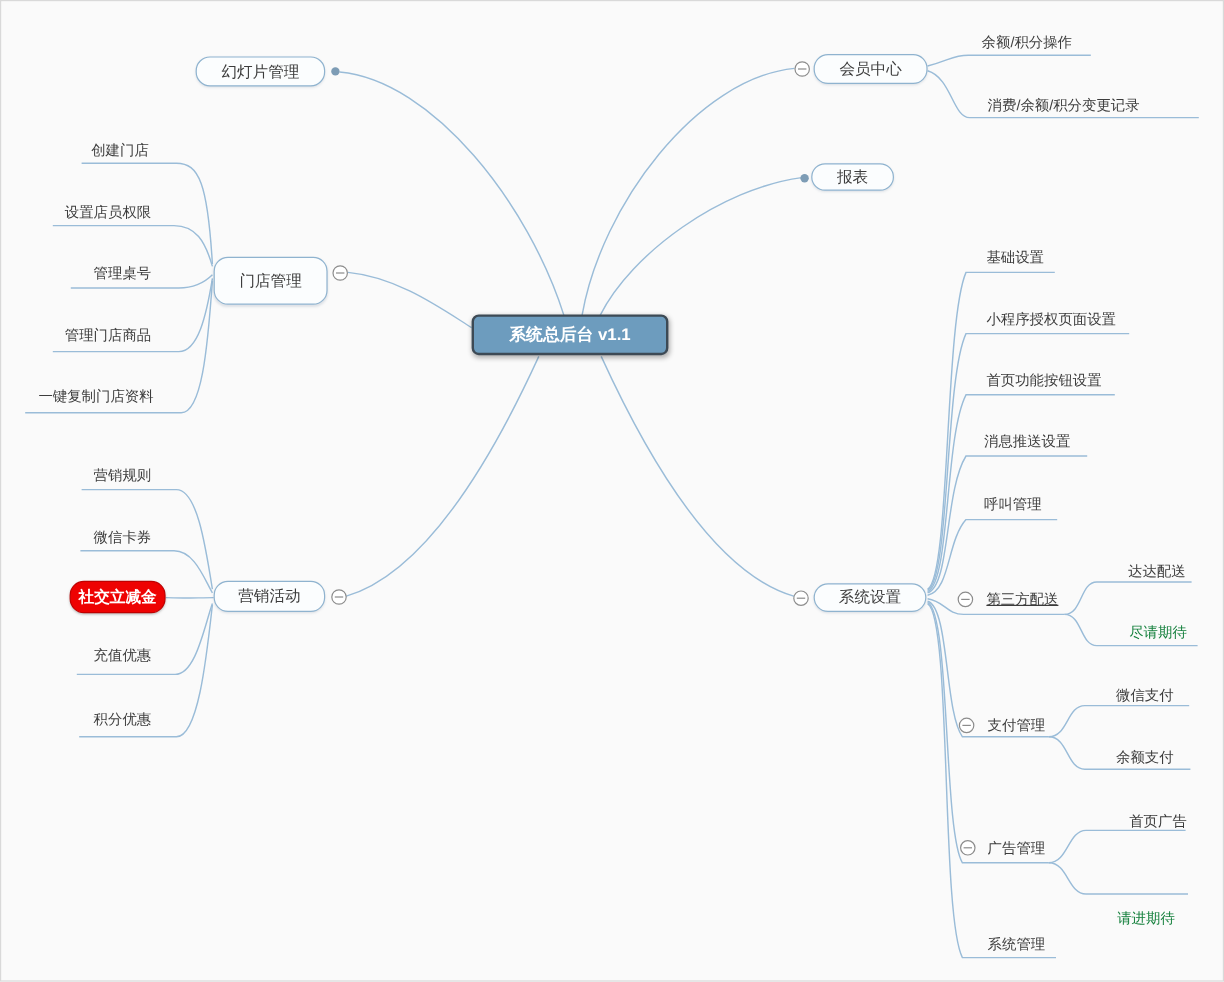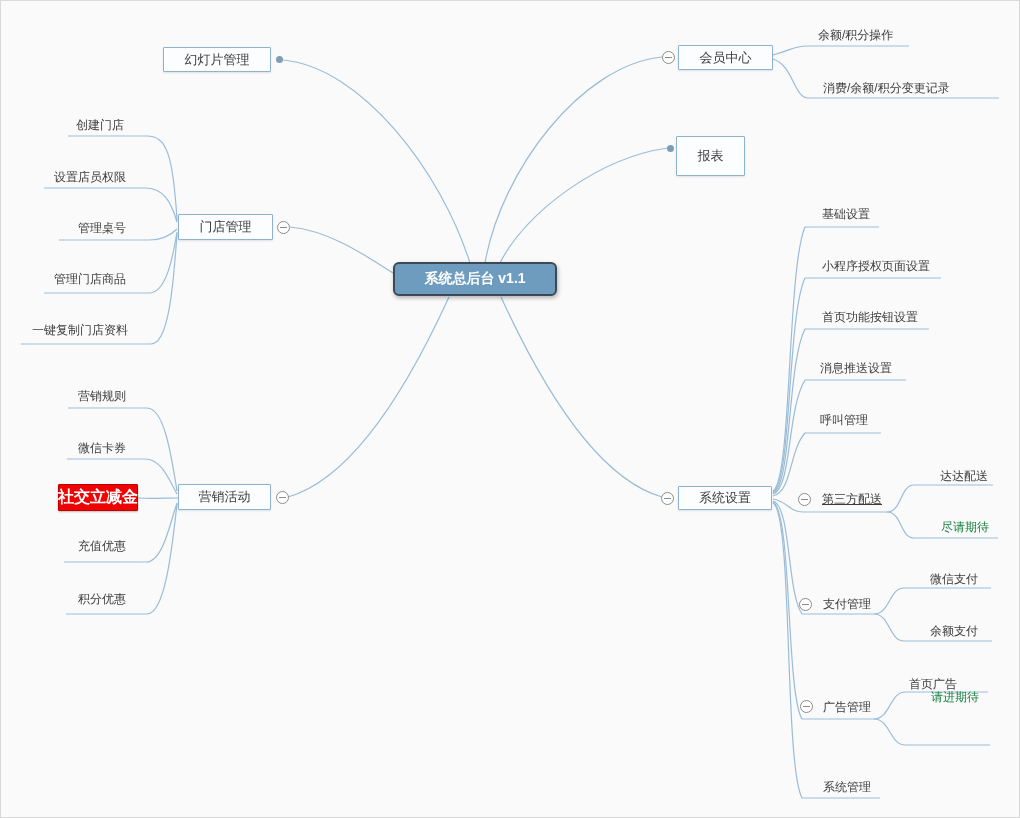--- a/index.html
+++ b/index.html
@@ -9,33 +9,33 @@
     background:#fafafa;
     border:1px solid #d9d9d9;
     box-sizing:border-box;
     font-family:"Liberation Sans",sans-serif;
     overflow:hidden;
   }
   svg.links{position:absolute;left:0;top:0;width:1020px;height:818px;}
   svg.links path{fill:none;stroke:#9abcd8;stroke-width:1.2px;}
   .box{
     position:absolute;display:flex;align-items:center;justify-content:center;
-    background:#fbfdfe;border:1px solid #8fb3cf;border-radius:1px;
+    background:#fbfdfe;border:1px solid #8fb3cf;border-radius:12px;
     font-size:13px;color:#3c3c3c;
     box-shadow:0 1px 2px rgba(60,90,120,.15);
     cursor:default;white-space:nowrap;box-sizing:border-box;
   }
   .root-box{
     background:#6d9cbe;border:2px solid #3d4a55;border-radius:6px;
     color:#ffffff;font-weight:bold;font-size:14px;
     box-shadow:1px 2px 4px rgba(0,0,0,.3);
   }
   .hl-box{
     background:#ee0202;border:1px solid #c00000;
-    color:#ffffff;font-weight:bold;font-size:16px;
+    color:#ffffff;font-weight:bold;font-size:13px;
     box-shadow:0 1px 2px rgba(0,0,0,.25);
   }
   .lbl{position:absolute;font-size:12px;color:#3c3c3c;white-space:nowrap;cursor:default;}
   .lbl.muted{color:#15803d;}
   .minus{
     position:absolute;width:13px;height:13px;border:1px solid #8c8c8c;
     border-radius:50%;background:#ffffff;box-sizing:border-box;cursor:pointer;
   }
   .minus::after{
     content:"";position:absolute;left:2px;right:2px;top:50%;height:1px;
@@ -84,22 +84,22 @@
     <path d="M 873 613 C 889 613 888 640 903 640 L 991 640"></path>
     <path d="M 772 501 C 791 510 785 692 801 718 L 873 718"></path>
     <path d="M 873 718 C 889 718 889 691 904 691 L 987 691"></path>
     <path d="M 873 718 C 889 718 889 744 904 744 L 989 744"></path>
     <path d="M 772 502 C 792 514 783 762 801 797 L 879 797"></path>
   </svg>
 
   <div class="box root-box" style="left:392px;top:261px;width:164px;height:34px;">系统总后台 v1.1</div>
   <div class="box" style="left:162px;top:46px;width:108px;height:25px;">幻灯片管理</div>
   <div class="box" style="left:677px;top:44px;width:95px;height:25px;">会员中心</div>
-  <div class="box" style="left:675px;top:135px;width:69px;height:40px;">报表</div>
-  <div class="box" style="left:177px;top:213px;width:95px;height:26px;">门店管理</div>
+  <div class="box" style="left:675px;top:135px;width:69px;height:23px;">报表</div>
+  <div class="box" style="left:177px;top:213px;width:95px;height:40px;">门店管理</div>
   <div class="box" style="left:177px;top:483px;width:93px;height:26px;font-family:Liberation Serif, serif;">营销活动</div>
   <div class="box" style="left:677px;top:485px;width:94px;height:24px;">系统设置</div>
   <div class="box hl-box" style="left:57px;top:483px;width:80px;height:27px;">社交立减金</div>
 
   <div class="lbl" style="left:75px;top:116px;">创建门店</div>
   <div class="lbl" style="left:53px;top:168px;">设置店员权限</div>
   <div class="lbl" style="left:77px;top:219px;">管理桌号</div>
   <div class="lbl" style="left:53px;top:270px;">管理门店商品</div>
   <div class="lbl" style="left:31px;top:321px;">一键复制门店资料</div>
 
@@ -116,22 +116,22 @@
   <div class="lbl" style="left:821px;top:308px;">首页功能按钮设置</div>
   <div class="lbl" style="left:819px;top:359px;">消息推送设置</div>
   <div class="lbl" style="left:819px;top:411px;">呼叫管理</div>
   <div class="lbl" style="left:821px;top:490px;text-decoration:underline;">第三方配送</div>
   <div class="lbl" style="left:939px;top:467px;">达达配送</div>
   <div class="lbl muted" style="left:940px;top:518px;">尽请期待</div>
   <div class="lbl" style="left:822px;top:595px;">支付管理</div>
   <div class="lbl" style="left:929px;top:570px;">微信支付</div>
   <div class="lbl" style="left:929px;top:622px;">余额支付</div>
   <div class="lbl" style="left:822px;top:698px;">广告管理</div>
-  <div class="lbl" style="left:908px;top:675px;">首页广告</div>
-  <div class="lbl muted" style="left:930px;top:688px;">请进期待</div>
+  <div class="lbl" style="left:940px;top:675px;">首页广告</div>
+  <div class="lbl muted" style="left:930px;top:756px;">请进期待</div>
   <div class="lbl" style="left:822px;top:778px;">系统管理</div>
 
   <div class="minus" style="left:661px;top:49.5px;"></div>
   <div class="minus" style="left:275.5px;top:219.5px;"></div>
   <div class="minus" style="left:274.5px;top:489.5px;"></div>
   <div class="minus" style="left:659.5px;top:490.5px;"></div>
   <div class="minus" style="left:797px;top:491.5px;"></div>
   <div class="minus" style="left:798px;top:597px;"></div>
   <div class="minus" style="left:799px;top:699px;"></div>
 

